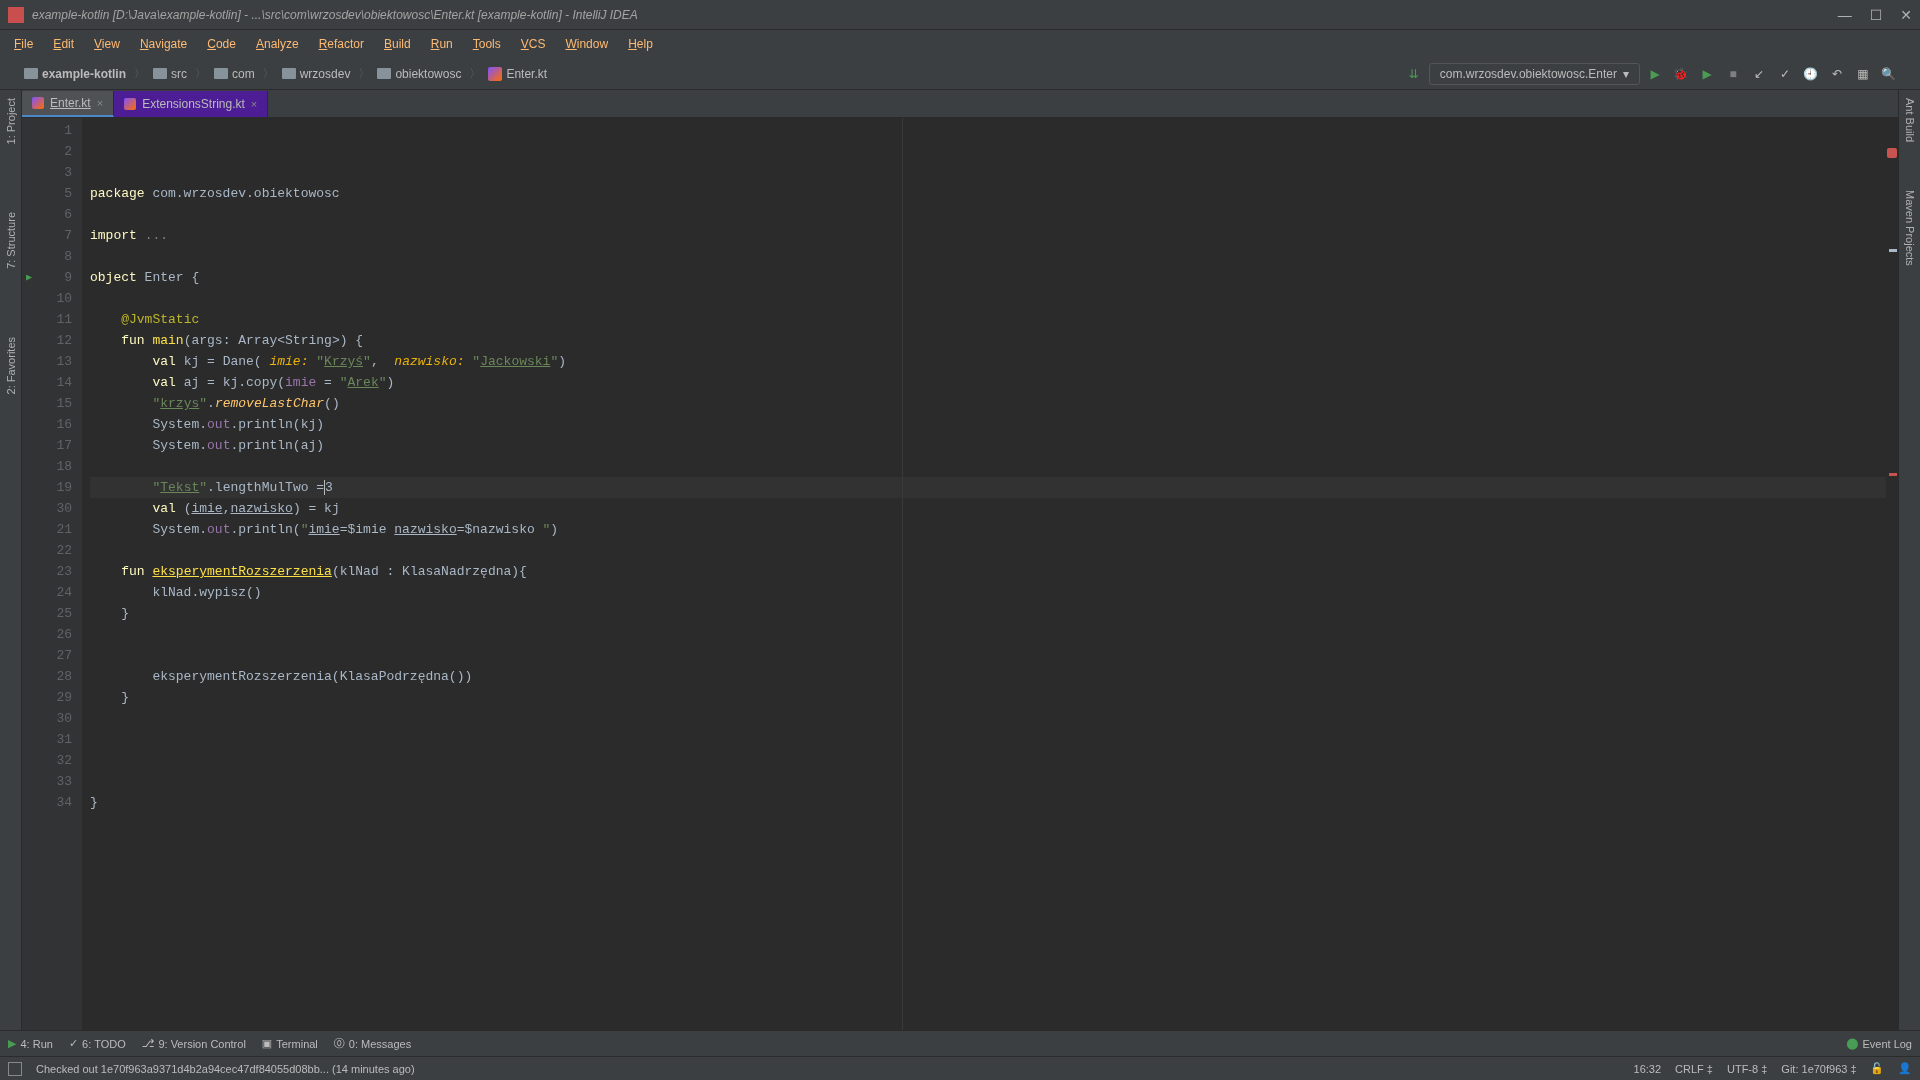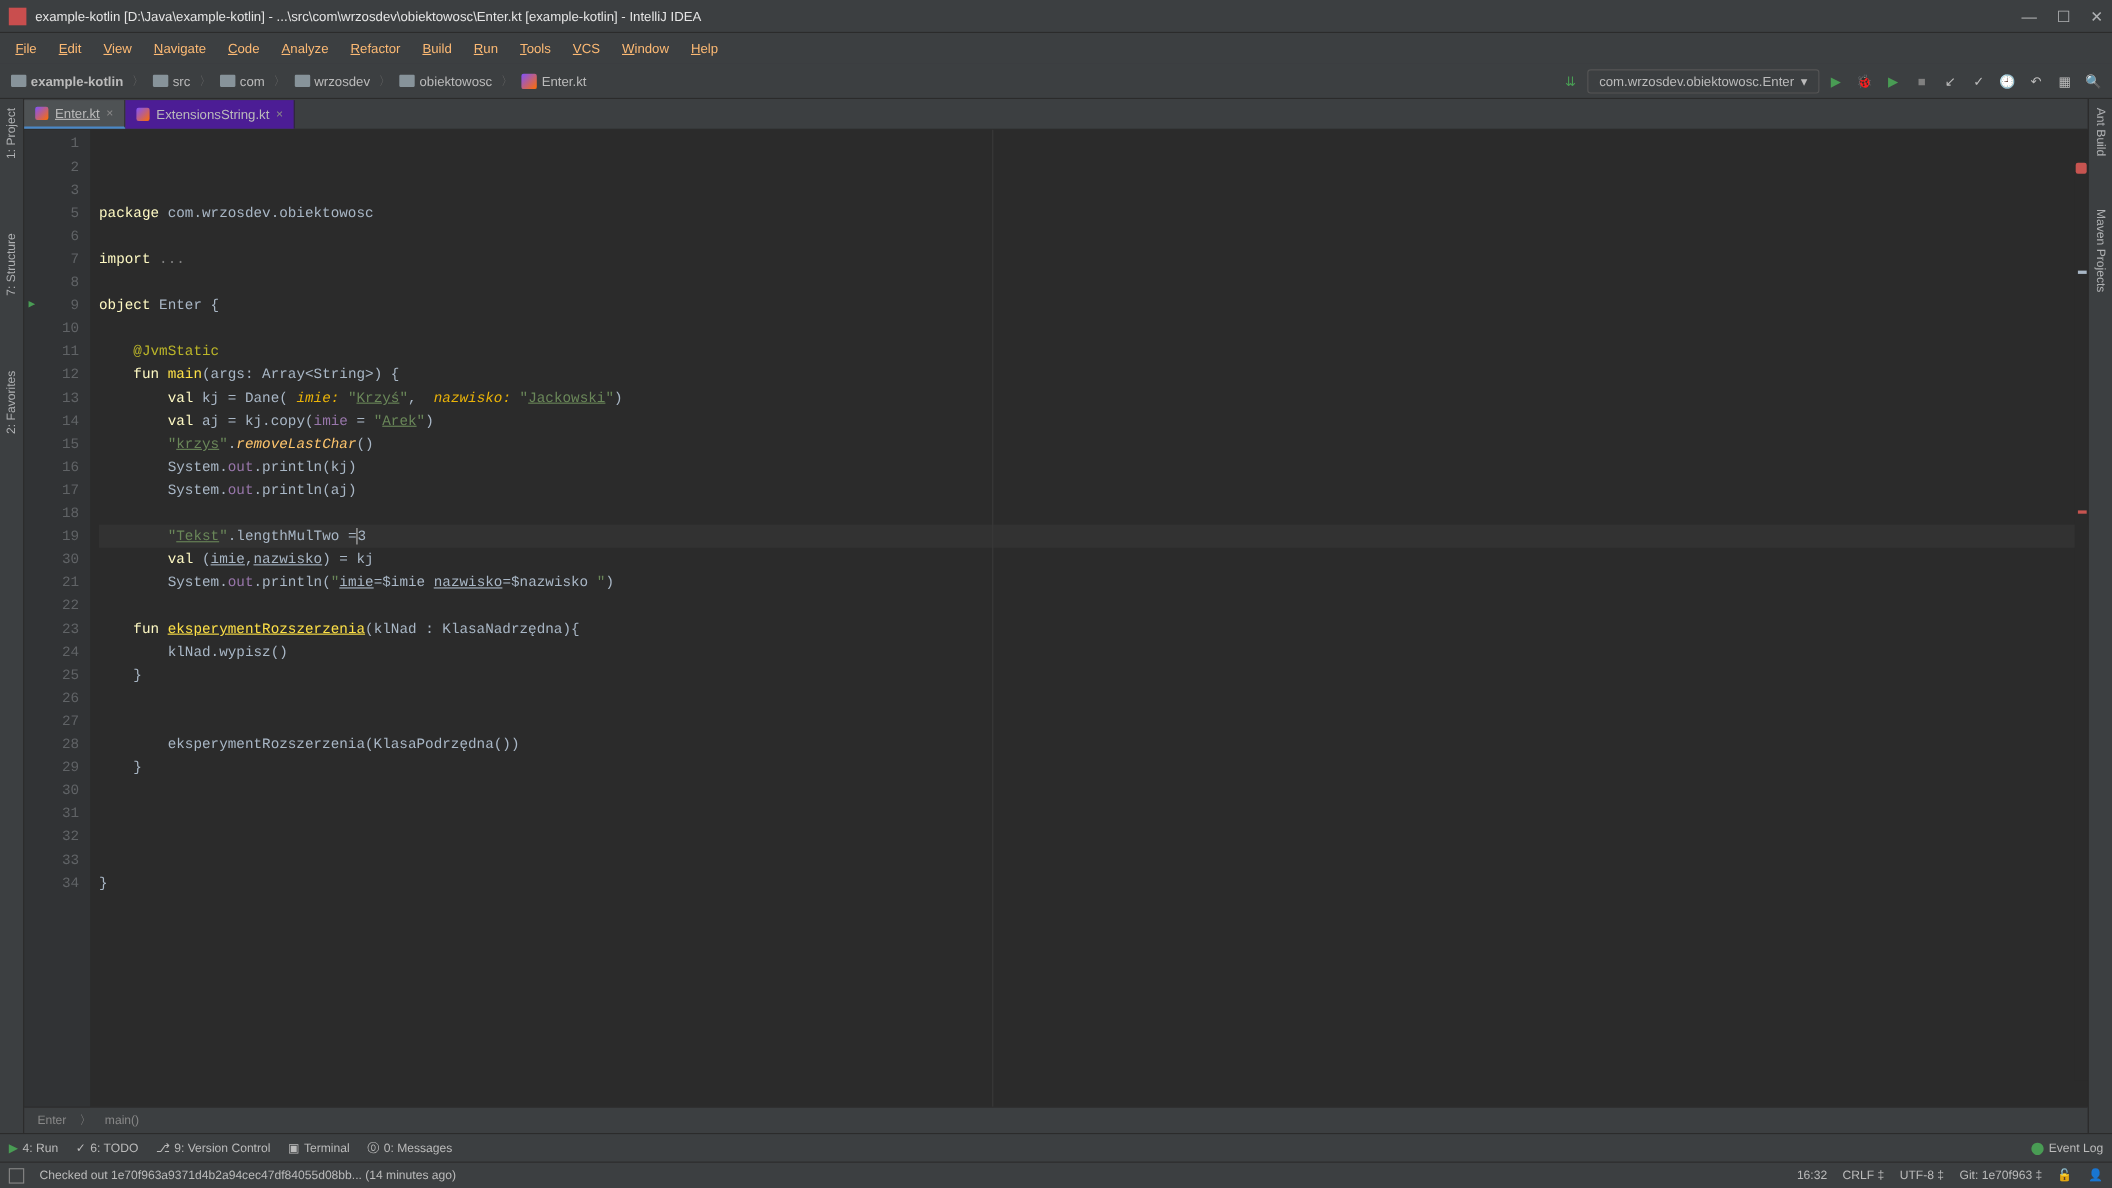--- a/index.html
+++ b/index.html
@@ -16,38 +16,38 @@
 }
 .titlebar {
   background: #3c3f41;
   height: 30px;
   display: flex;
   align-items: center;
   padding: 0 8px;
   border-bottom: 1px solid #2b2b2b;
 }
 .titlebar .icon { width: 16px; height: 16px; background: #c94e4e; margin-right: 8px; }
-.titlebar .title { flex: 1; font-size: 12px; color: #e5e5e5; }
+.titlebar .title { flex: 1; font-size: 12px; color: #a3a3a3; font-style: italic; }
 .titlebar .win-controls { display: flex; gap: 18px; }
 .titlebar .win-controls span { color: #afb1b3; cursor: pointer; font-size: 14px; }
 .menubar {
   background: #3c3f41;
   height: 28px;
   display: flex;
   align-items: center;
   padding: 0 6px;
   gap: 4px;
 }
 .menubar span { padding: 4px 8px; cursor: pointer; color: #fdba74; }
 .navbar {
   background: #3c3f41;
   height: 32px;
   display: flex;
   align-items: center;
-  padding: 0 6px;
+  padding: 0 20px;
   border-bottom: 1px solid #2b2b2b;
 }
 .breadcrumb { display: flex; align-items: center; gap: 4px; flex: 1; }
 .breadcrumb .crumb { display: flex; align-items: center; gap: 4px; padding: 2px 4px; cursor: pointer; }
 .breadcrumb .sep { color: #666; font-size: 11px; }
 .folder-icon { width: 14px; height: 11px; background: #87939a; border-radius: 1px; }
 .kt-icon { width: 14px; height: 14px; background: linear-gradient(135deg, #7f52ff, #ff6d00); border-radius: 2px; }
 .toolbar-right { display: flex; align-items: center; gap: 4px; }
 .run-config { background: #3c3f41; border: 1px solid #555; padding: 3px 10px; border-radius: 3px; display: flex; align-items: center; gap: 6px; }
 .tb-btn { width: 22px; height: 22px; display: flex; align-items: center; justify-content: center; cursor: pointer; border-radius: 2px; }
@@ -234,25 +234,20 @@
         </div>
       <div class="code" id="code">
         <div class="ruler"></div>
       <div class="line"><span class="kw">package</span> com.wrzosdev.obiektowosc</div><div class="line"></div><div class="line"><span class="kw">import</span> <span class="comment">...</span></div><div class="line"></div><div class="line"><span class="kw">object</span> Enter {</div><div class="line"></div><div class="line">    <span class="ann">@JvmStatic</span></div><div class="line">    <span class="kw">fun</span> <span class="fn">main</span>(args: Array&lt;String&gt;) {</div><div class="line">        <span class="kw">val</span> kj = Dane( <span class="param">imie:</span> <span class="str">"<span class="und">Krzyś</span>"</span>,  <span class="param">nazwisko:</span> <span class="str">"<span class="und">Jackowski</span>"</span>)</div><div class="line">        <span class="kw">val</span> aj = kj.copy(<span class="field">imie</span> = <span class="str">"<span class="und">Arek</span>"</span>)</div><div class="line">        <span class="str">"<span class="und">krzys</span>"</span>.<span class="ext">removeLastChar</span>()</div><div class="line">        System.<span class="field">out</span>.println(kj)</div><div class="line">        System.<span class="field">out</span>.println(aj)</div><div class="line"></div><div class="line hl-line">        <span class="str">"<span class="und">Tekst</span>"</span>.lengthMulTwo =<span class="caret">3</span></div><div class="line">        <span class="kw">val</span> (<span class="und">imie</span>,<span class="und">nazwisko</span>) = kj</div><div class="line">        System.<span class="field">out</span>.println(<span class="str">"</span><span class="und">imie</span>=$imie <span class="und">nazwisko</span>=$nazwisko <span class="str">"</span>)</div><div class="line"></div><div class="line">    <span class="kw">fun</span> <span class="fn und">eksperymentRozszerzenia</span>(klNad : KlasaNadrzędna){</div><div class="line">        klNad.wypisz()</div><div class="line">    }</div><div class="line"></div><div class="line"></div><div class="line">        eksperymentRozszerzenia(KlasaPodrzędna())</div><div class="line">    }</div><div class="line"></div><div class="line"></div><div class="line"></div><div class="line"></div><div class="line">}</div><div class="line"></div><div class="line"></div><div class="line"></div></div>
       <div class="error-stripe">
         <div class="top-err"></div>
         <div class="ind" style="top:38%; background:#c75450;"></div>
         <div class="ind" style="top:12%; background:#a9b7c6;"></div>
       </div>
     </div>
-    <div class="breadcrumb-bar" id="editor-bc">
-        <span>Enter</span>
-        <span>〉</span>
-        <span>main()</span>
-      </div>
   </div>
 
   <div class="right-gutter" id="right-gutter">
       <div class="vert">Ant Build</div>
       <div class="vert">Maven Projects</div>
     </div>
 </div>
 
 <div class="bottom-toolbar" id="bottom-tools">
 <div class="tw">

